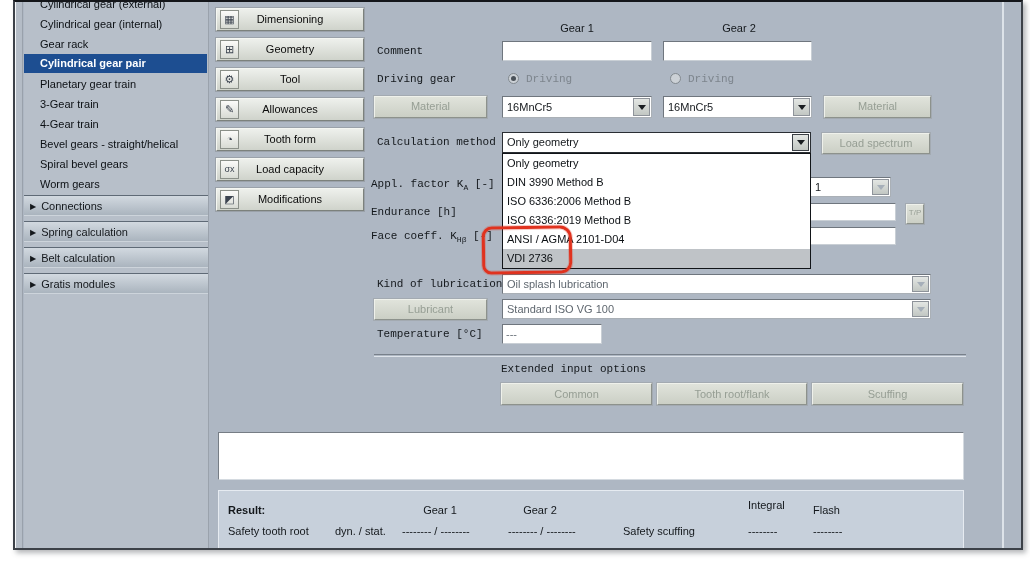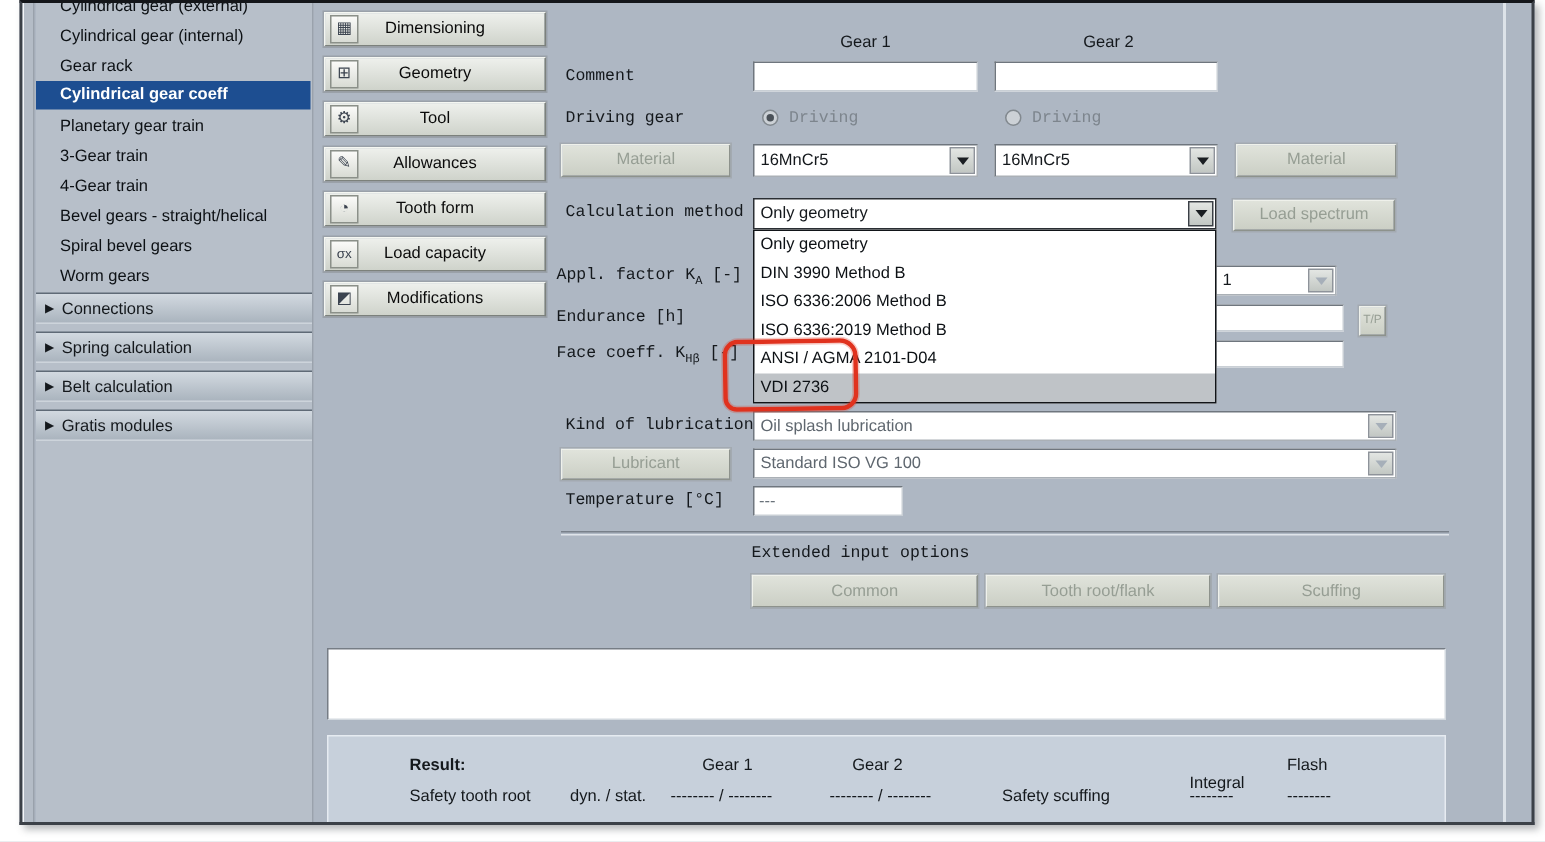--- a/index.html
+++ b/index.html
@@ -49,34 +49,34 @@
   .dd-item { height:19px; line-height:19px; padding-left:4px; color:#0c1014; white-space:nowrap; cursor:pointer; }
   .dd-item.hl { background:#bfc3c7; }
 
   .annot { position:absolute; left:467px; top:224px; width:90px; height:48px; border:3px solid #e0321e; border-radius:10px 12px 11px 9px; transform:rotate(-0.9deg); box-shadow:0 0 0 1px rgba(224,50,30,.25), inset 0 0 0 1px rgba(224,50,30,.25); z-index:6; pointer-events:none; }
 
   .divider { position:absolute; left:359px; top:352px; width:592px; height:3px; border-top:1px solid #78808a; border-bottom:1px solid #dfe4ea; }
 
   .msgbox { position:absolute; left:203px; top:430px; width:746px; height:48px; background:#ffffff; border:1px solid; border-color:#767d85 #d4dae0 #d4dae0 #767d85; }
 
   .result { position:absolute; left:203px; top:488px; width:746px; height:60px; background:#c7d0db; border:1px solid #e6ebf1; }
-  .result .t { position:absolute; white-space:nowrap;margin-left:45px; }
+  .result .t { position:absolute; white-space:nowrap; }
   .panel-edge { position:absolute; left:987px; top:0; width:2px; height:100%; background:#dde3e9; }
 </style>
 </head>
 <body>
 
 <div class="window">
 
   <div class="side-gutter"></div>
   <div class="sidebar">
     <div class="side-item" style="top:-8px">Cylindrical gear (external)</div>
     <div class="side-item" style="top:12px">Cylindrical gear (internal)</div>
     <div class="side-item" style="top:32px">Gear rack</div>
-    <div class="side-item selected" style="top:52px">Cylindrical gear coeff</div>
+    <div class="side-item selected" style="top:52px">Cylindrical gear pair</div>
     <div class="side-item" style="top:72px">Planetary gear train</div>
     <div class="side-item" style="top:92px">3-Gear train</div>
     <div class="side-item" style="top:112px">4-Gear train</div>
     <div class="side-item" style="top:132px">Bevel gears - straight/helical</div>
     <div class="side-item" style="top:152px">Spiral bevel gears</div>
     <div class="side-item" style="top:172px">Worm gears</div>
 
     <div class="side-section" style="top:193px">
       <span class="tri">▶</span><span>Connections</span>
     </div>
@@ -183,21 +183,21 @@
   <div class="btn-dis" style="left:486px; top:381px; width:151px; height:22px; line-height:20px">Common</div>
   <div class="btn-dis" style="left:642px; top:381px; width:150px; height:22px; line-height:20px">Tooth root/flank</div>
   <div class="btn-dis" style="left:797px; top:381px; width:151px; height:22px; line-height:20px">Scuffing</div>
 
   <div class="msgbox"></div>
 
   <div class="result">
     <div class="t" style="left:9px;  top:13px; font-weight:bold">Result:</div>
     <div class="t" style="left:191px; top:13px; width:60px; text-align:center">Gear 1</div>
     <div class="t" style="left:291px; top:13px; width:60px; text-align:center">Gear 2</div>
-    <div class="t" style="left:529px; top:25px">Integral</div>
+    <div class="t" style="left:529px; top:8px">Integral</div>
     <div class="t" style="left:594px; top:13px">Flash</div>
     <div class="t" style="left:9px;  top:34px">Safety tooth root</div>
     <div class="t" style="left:116px; top:34px">dyn. / stat.</div>
     <div class="t" style="left:183px; top:34px">-------- / --------</div>
     <div class="t" style="left:289px; top:34px">-------- / --------</div>
     <div class="t" style="left:404px; top:34px">Safety scuffing</div>
     <div class="t" style="left:529px; top:34px">--------</div>
     <div class="t" style="left:594px; top:34px">--------</div>
   </div>
 

